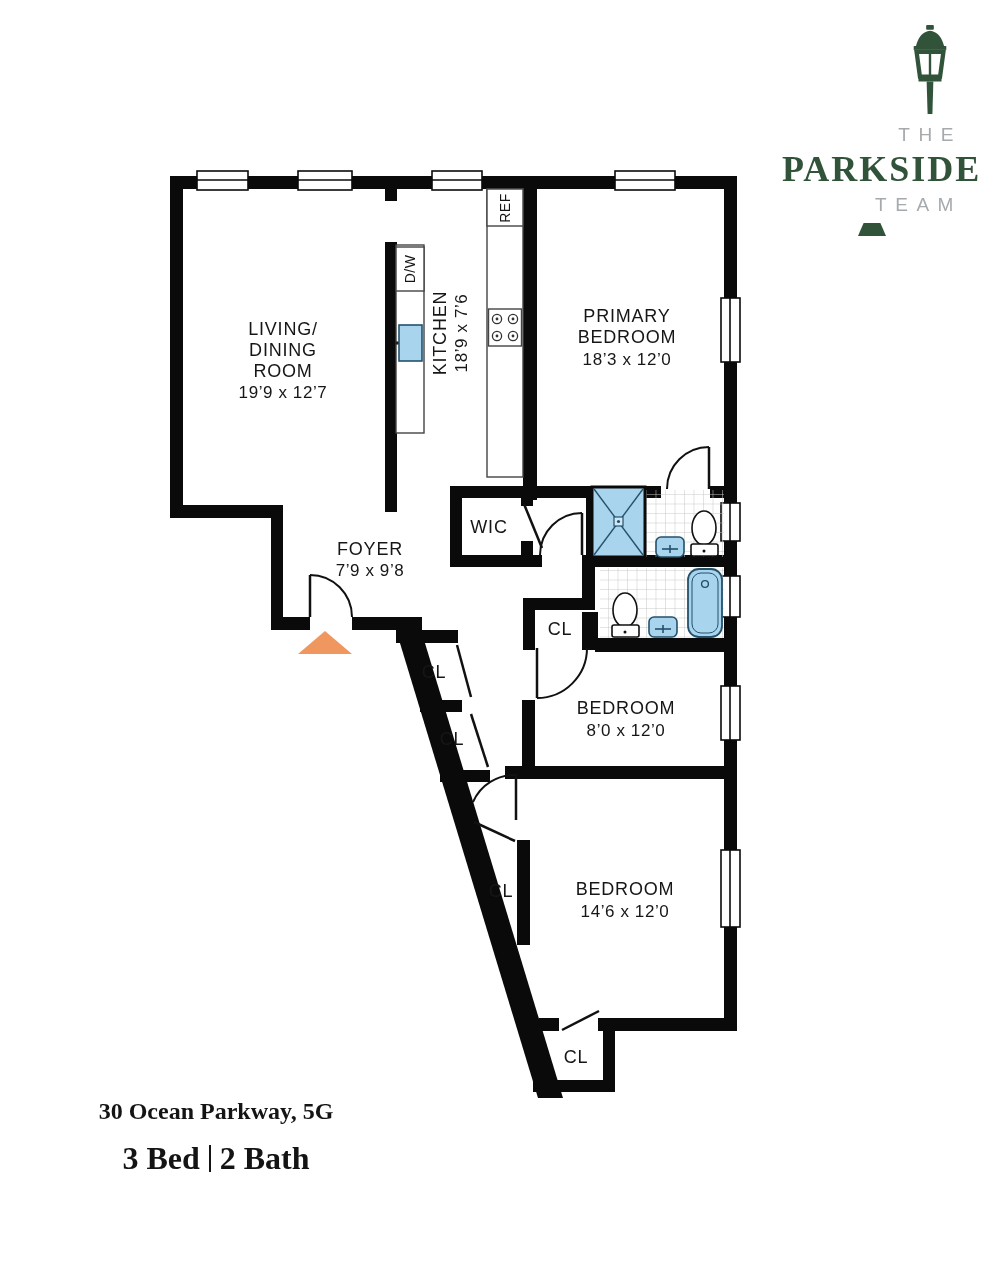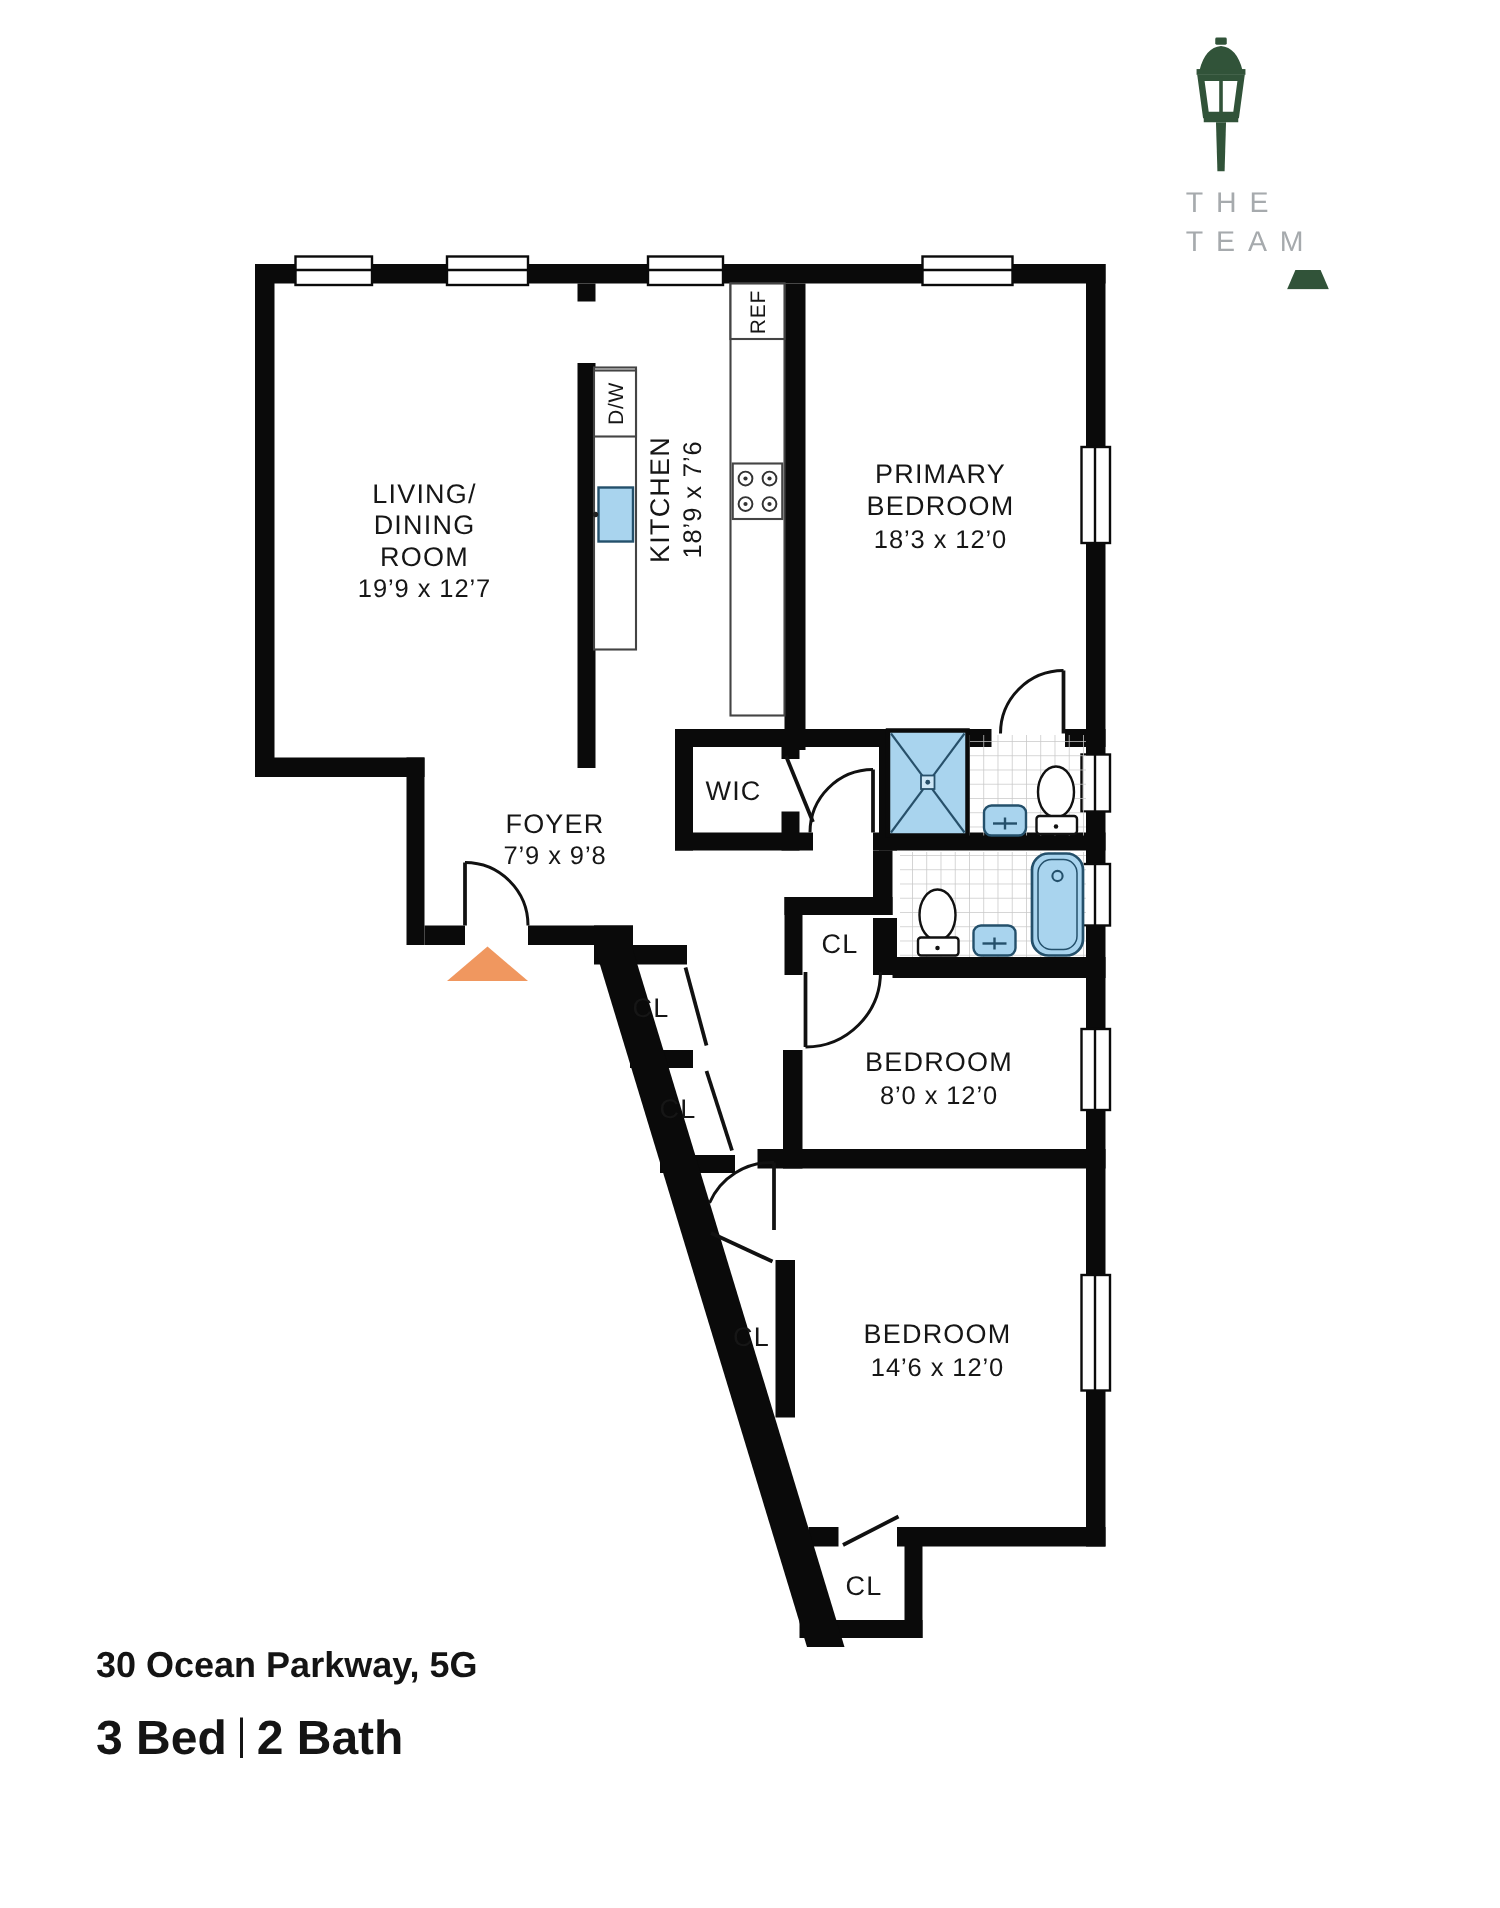--- a/index.html
+++ b/index.html
@@ -9,32 +9,32 @@
   svg.plan{position:absolute;left:0;top:0;}
   svg.plan text{font-family:"Liberation Sans","DejaVu Sans",sans-serif;fill:#161616;}
   .room-name{font-size:18px;letter-spacing:.8px;}
   .room-dims{font-size:17px;letter-spacing:.6px;}
   .small-label{font-size:14px;letter-spacing:.5px;}
   .wall{fill:#0a0a0a;}
   .door{fill:none;stroke:#111;stroke-width:2;}
   .leaf{stroke:#111;stroke-width:2.5;}
   .fixture-line{fill:none;stroke:#24506b;stroke-width:1.6;}
   
-  .logo{position:absolute;left:782px;top:24px;width:180px;text-align:left;}
+  .logo{position:absolute;left:782px;top:24px;width:180px;text-align:right;}
   .logo .brand-top,.logo .brand-bottom{color:#a6aaad;font-size:19px;letter-spacing:.45em;
         text-indent:.45em;font-family:"Liberation Sans",sans-serif;}
   .logo .brand-top{margin-top:4px;}
   .logo .brand-main{color:#315339;font-size:36px;font-weight:600;letter-spacing:2px;
         font-family:"Liberation Serif","DejaVu Serif",serif;margin-top:2px;}
   .logo .brand-bottom{margin-top:4px;}
   .logo .base{width:28px;height:13px;background:#315339;margin:7px auto 0;
         clip-path:polygon(20% 0,80% 0,100% 100%,0 100%);}
   
-  .footer{position:absolute;left:64px;top:1094px;width:272px;
-          font-weight:bold;color:#141414;}
+  .footer{position:absolute;left:80px;top:1094px;width:272px;text-align:center;
+          font-weight:bold;color:#141414;font-family:Liberation Serif, serif;}
   .footer .addr1,.footer .addr2{font-size:24px;line-height:34px;}
   .footer .bedbath{margin-top:12px;display:inline-flex;align-items:center;gap:9px;font-size:32px;}
   .footer .divider{display:inline-block;width:2px;height:27px;background:#141414;}
 </style>
 </head>
 <body>
 
 <div class="canvas">
 
   <svg class="plan" width="1000" height="1272" viewBox="0 0 1000 1272">
@@ -279,20 +279,21 @@
         <rect x="-4" y="-3" width="8" height="5" rx="1"></rect>
         <path d="M -15 20 Q -11 4 0 3 Q 11 4 15 20 Z"></path>
         <rect x="-17" y="19" width="34" height="4"></rect>
         <path d="M -14 25 L 14 25 L 10.5 51 L -10.5 51 Z" fill="none" stroke="#315339" stroke-width="4.5"></path>
         <line x1="0" y1="25" x2="0" y2="51" stroke="#315339" stroke-width="2.5"></line>
         <rect x="-12" y="51" width="24" height="5"></rect>
         <path d="M -3.5 56 L 3.5 56 L 2.5 90 L -2.5 90 Z"></path>
       </g>
     </svg>
     <div class="brand-top">THE</div>
+    <div class="brand-main">PARKSIDE</div>
     <div class="brand-bottom">TEAM</div>
     <div class="base"></div>
   </div>
 
   <div class="footer">
     <div class="addr1">30 Ocean Parkway, 5G</div>
     <div class="bedbath">
       <span>3 Bed</span>
       <span class="divider"></span>
       <span>2 Bath</span>

